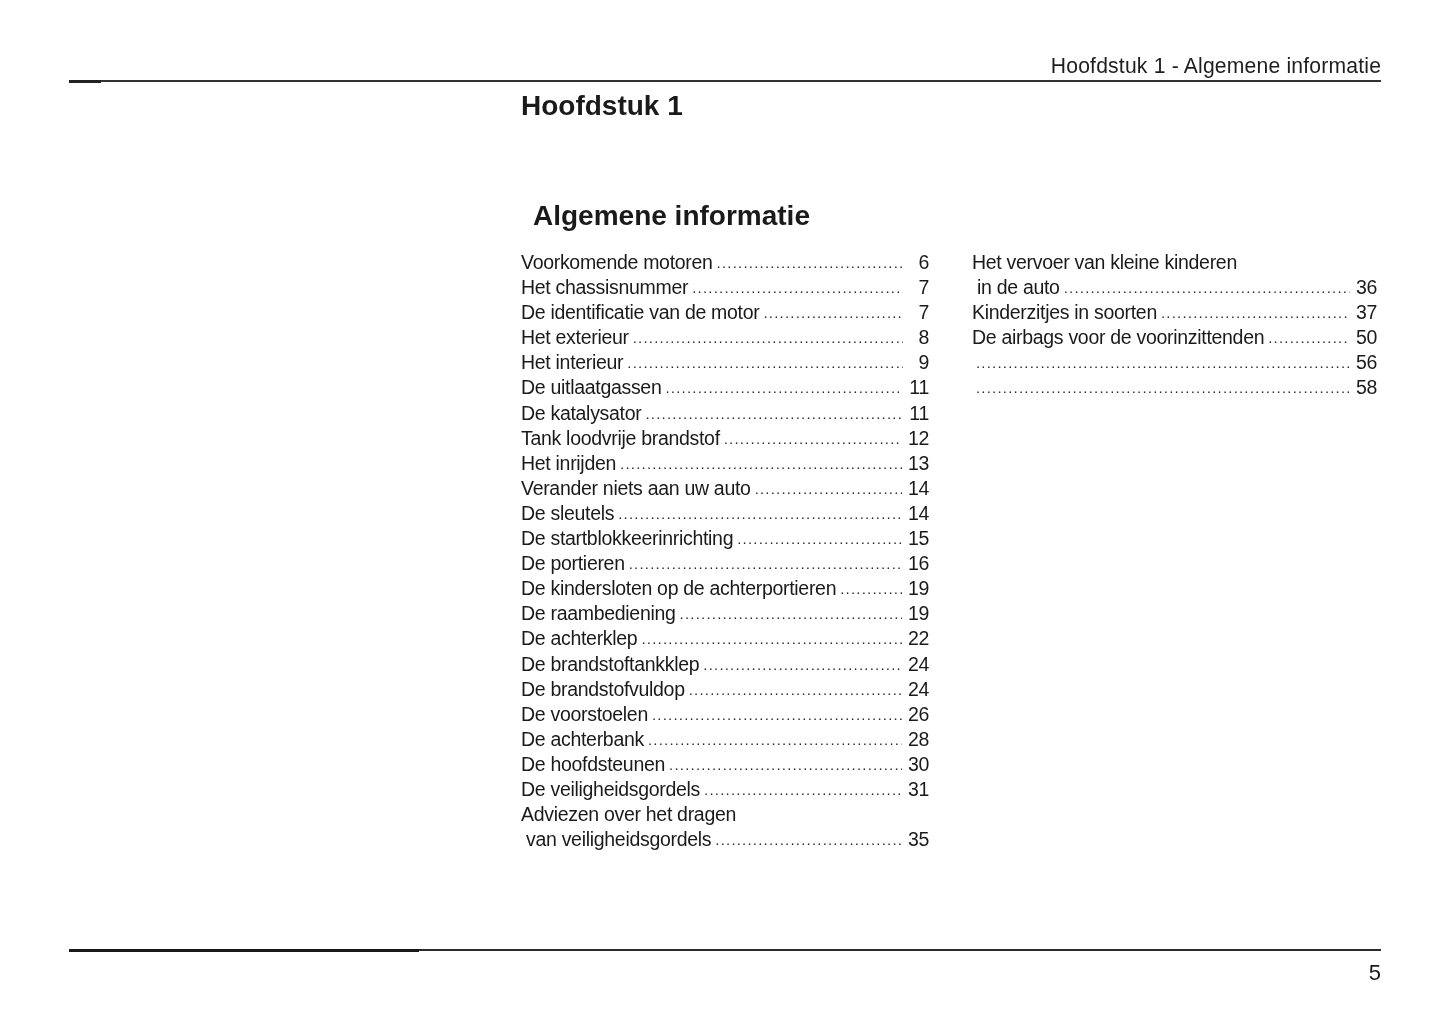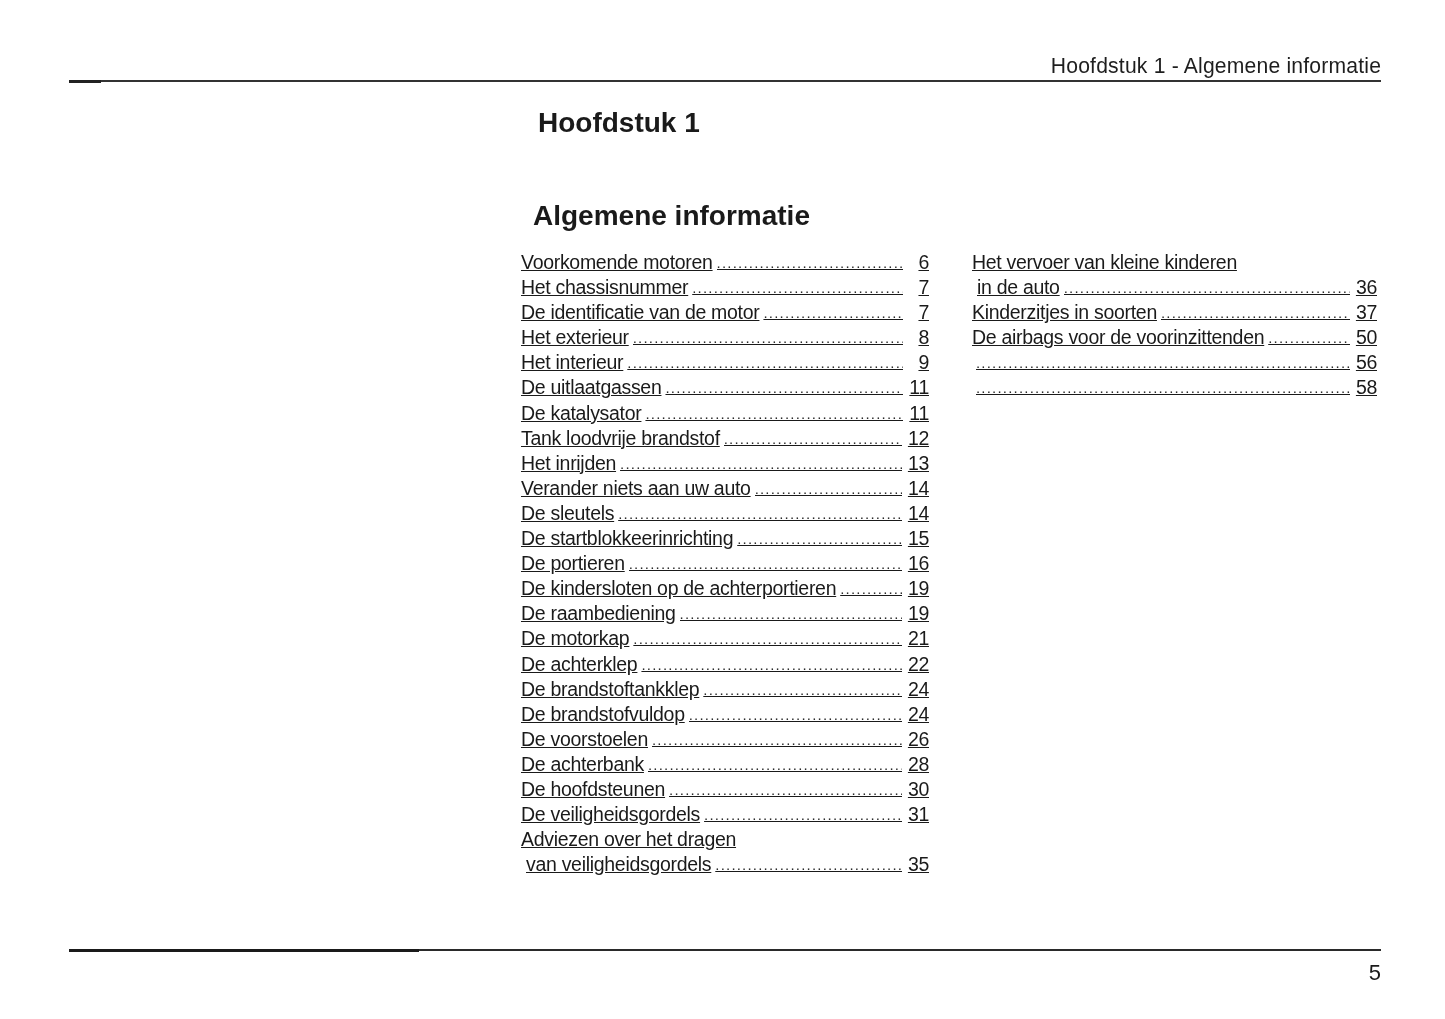--- a/index.html
+++ b/index.html
@@ -30,21 +30,21 @@
       font-size: 28px; font-weight: bold; color: #1a1a1a;
     }
     .toc-col {
       position: absolute; top: 250px;
       font-size: 19.5px; line-height: 25.1px; color: #1a1a1a;
       letter-spacing: -0.3px;
     }
     .toc-col.left { left: 521px; width: 408px; }
     .toc-col.right { left: 972px; width: 405px; }
     .toc-row {
-      display: flex; align-items: flex-end; white-space: nowrap; height: 25.1px; text-decoration: underline;
+      display: flex; align-items: flex-end; white-space: nowrap; height: 25.1px;
     }
     .toc-row .title { flex: 0 0 auto; }
     .toc-row .leader {
       flex: 1 1 auto; overflow: hidden; margin: 0 6px 0 4px;
       color: #2a2a2a; letter-spacing: 1.2px; font-size: 15px;
     }
     .toc-row .leader::before {
       content: "....................................................................................................................................................................";
     }
     .toc-row .page { flex: 0 0 auto; text-align: right; min-width: 20px; }
@@ -62,21 +62,21 @@
       font-size: 22px; color: #1a1a1a;
     }
   </style>
 </head>
 <body>
 
 <div class="running-head">Hoofdstuk 1 - Algemene informatie</div>
 <div class="rule-top"></div>
 <div class="rule-top-left-stub"></div>
 
-<h1 class="chapter-label" style="margin:17px">Hoofdstuk 1</h1>
+<h1 class="chapter-label" style="margin:0">Hoofdstuk 1</h1>
 <h2 class="chapter-title" style="margin:12px">Algemene informatie</h2>
 
 <div class="toc-col left" id="toc-left">
     <div class="toc-row">
       <span class="title">Voorkomende motoren</span>
       <span class="leader"></span>
       <span class="page">6</span>
     </div>
     <div class="toc-row">
       <span class="title">Het chassisnummer</span>
@@ -140,25 +140,20 @@
     </div>
     <div class="toc-row">
       <span class="title">De kindersloten op de achterportieren</span>
       <span class="leader"></span>
       <span class="page">19</span>
     </div>
     <div class="toc-row">
       <span class="title">De raambediening</span>
       <span class="leader"></span>
       <span class="page">19</span>
-    </div>
-    <div class="toc-row">
-      <span class="title">De motorkap</span>
-      <span class="leader"></span>
-      <span class="page">21</span>
     </div>
     <div class="toc-row">
       <span class="title">De achterklep</span>
       <span class="leader"></span>
       <span class="page">22</span>
     </div>
     <div class="toc-row">
       <span class="title">De brandstoftankklep</span>
       <span class="leader"></span>
       <span class="page">24</span>

